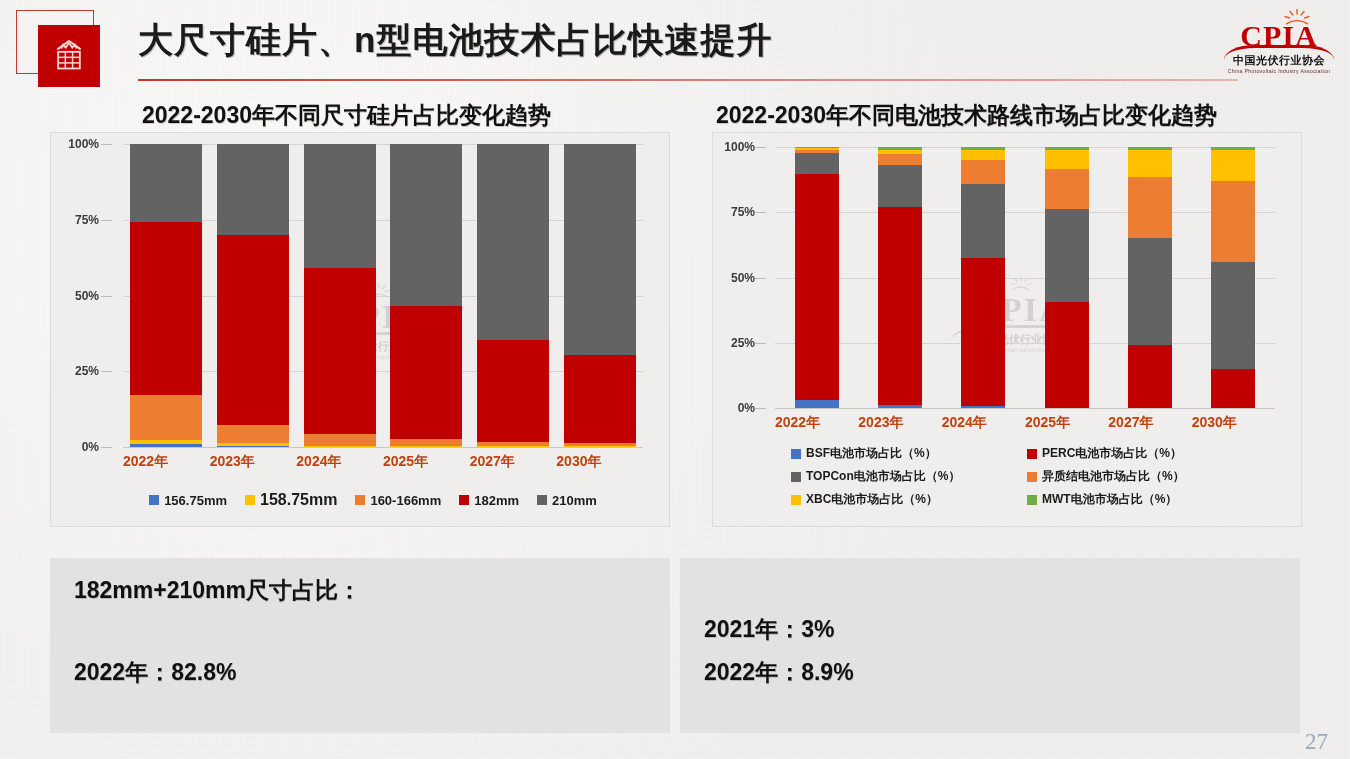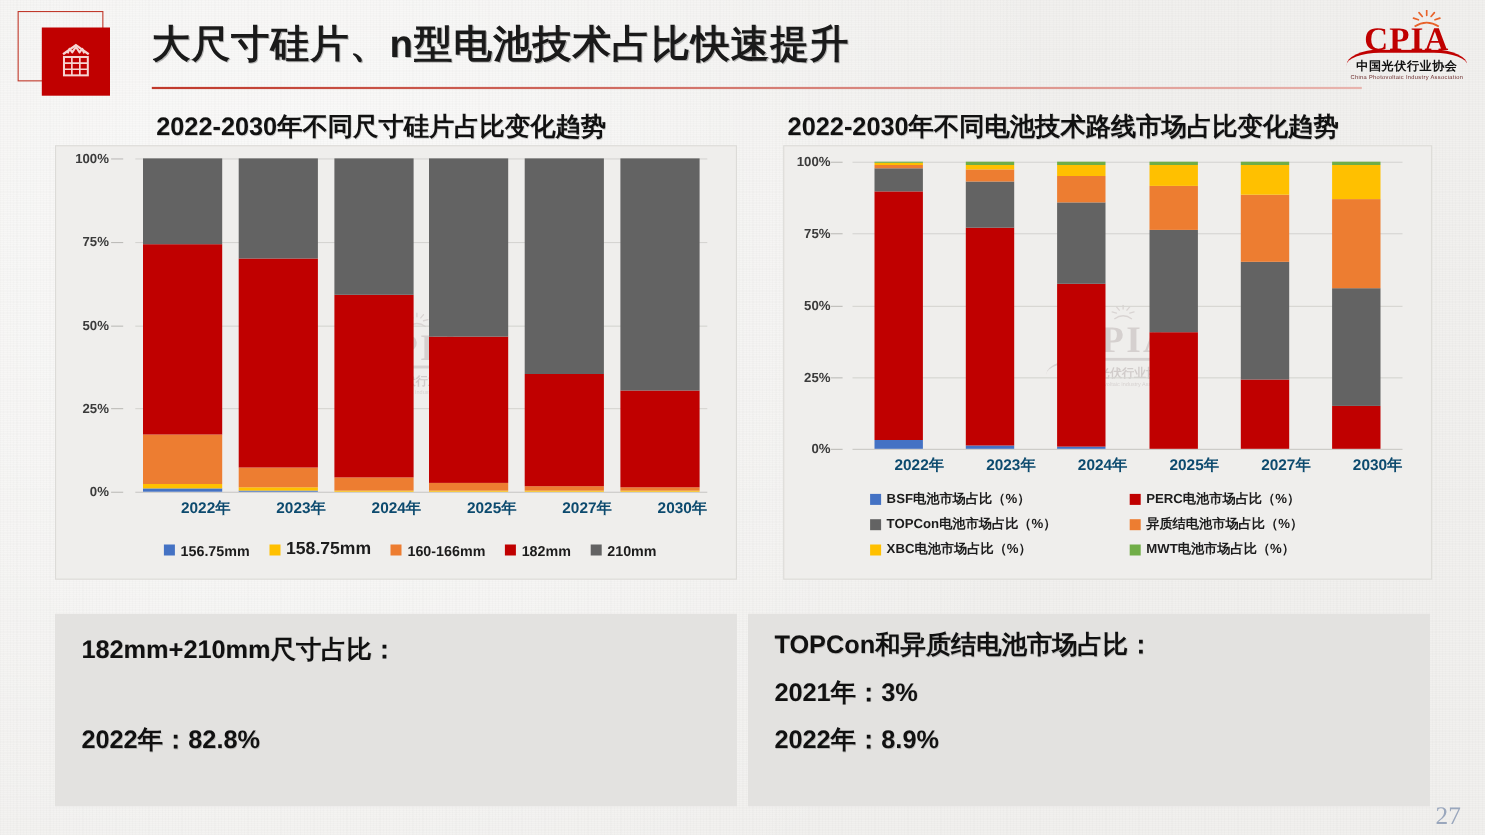--- a/index.html
+++ b/index.html
@@ -53,21 +53,21 @@
   .panel-title{font-size:23px;font-weight:bold;color:#111;white-space:nowrap;
      text-shadow:.6px .6px 0 rgba(0,0,0,.18);}
   .chart-box{position:absolute;background:#efeeec;border:1px solid #dcdbd8;box-sizing:border-box;}
 
   .plot{position:absolute;}
   .gridline{position:absolute;height:1px;background:#d5d4d1;left:0;right:0;}
   .axis-base{position:absolute;height:1px;background:#c9c8c5;left:0;right:0;}
   .ytick{position:absolute;right:0;transform:translateY(-50%);
      font-size:12px;font-weight:bold;color:#3b3b3b;text-align:right;white-space:nowrap;}
   .ytick-dash{position:absolute;height:1px;width:11px;background:#bdbcb9;}
-  .xtick{position:absolute;text-align:right;font-size:14px;font-weight:bold;color:#0c4a6e;white-space:nowrap;}
+  .xtick{position:absolute;text-align:left;font-size:14px;font-weight:bold;color:#c2410c;white-space:nowrap;}
   .bar{position:absolute;}
   .seg{position:absolute;left:0;right:0;}
 
   .legend{position:absolute;display:flex;flex-wrap:wrap;}
   .legend-item{display:flex;align-items:center;white-space:nowrap;}
   .swatch{width:10px;height:10px;margin-right:5px;flex:0 0 auto;}
   .legend-label{font-size:13px;font-weight:bold;color:#1c1c1c;}
 
   
   .wm{position:absolute;width:150px;height:86px;opacity:.30;pointer-events:none;}
@@ -360,18 +360,17 @@
       </div>
   </div>
 </div>
 
 <div class="note" style="left:50px;top:558px;width:620px;height:175px;">
   <div class="note-line" style="top:17px;">182mm+210mm尺寸占比：</div>
   <div class="note-line" style="top:99px;">2022年：82.8%</div>
 </div>
 
 <div class="note" style="left:680px;top:558px;width:620px;height:175px;">
-  <div class="note-line" style="top:13px;">TOPCon和异质结电池市场占比：</div>
   <div class="note-line" style="top:56px;">2021年：3%</div>
   <div class="note-line" style="top:99px;">2022年：8.9%</div>
 </div>
 
 <div class="pagenum">27</div>
 
 </body></html>

